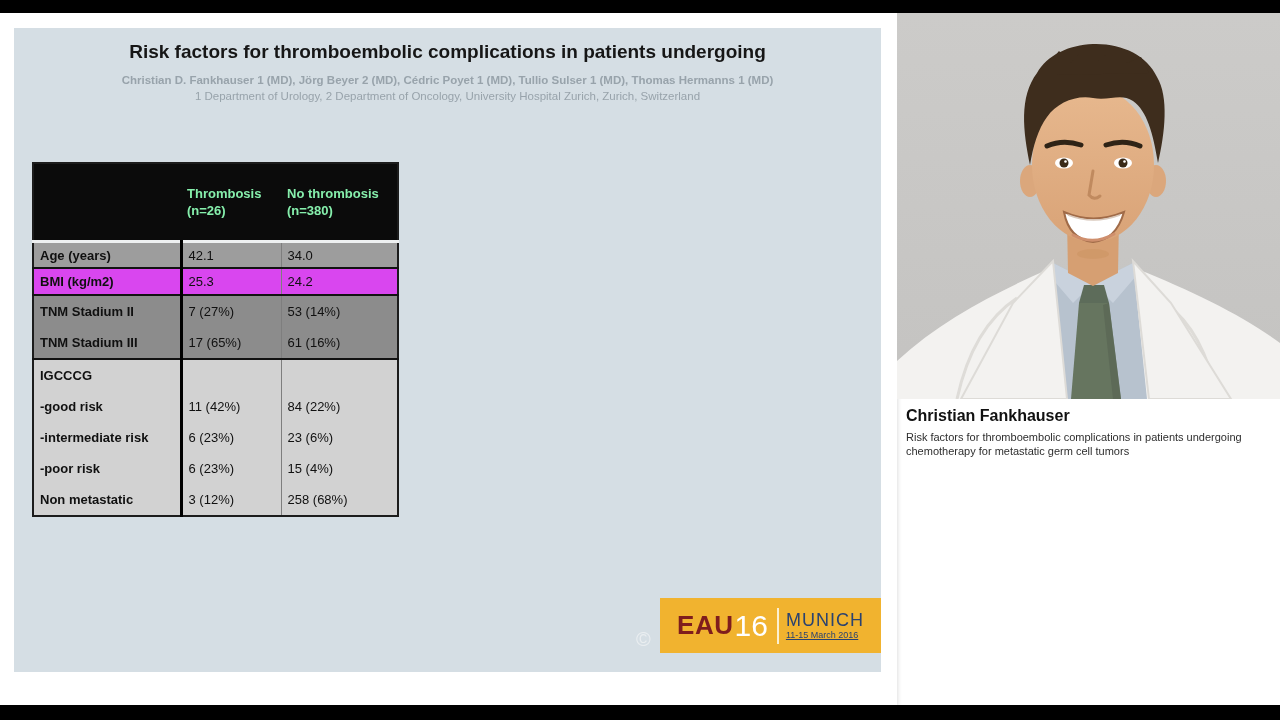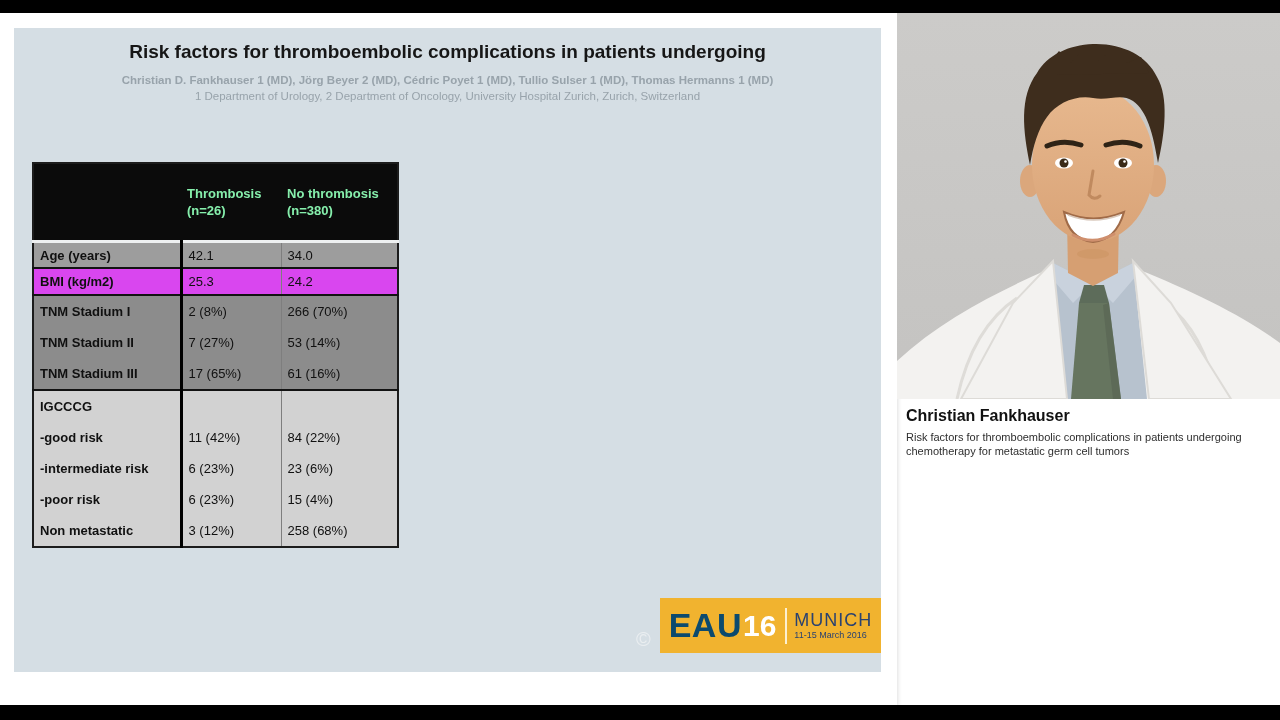--- a/index.html
+++ b/index.html
@@ -33,26 +33,26 @@
   tr.g-age td{background:#9d9d9d;height:20px;}
   tr.g-bmi td{background:#d946ef;height:21px;margin-left:20px;}
   tr.g-tnm td{background:#8c8c8c;height:27px;}
   tr.g-igc td{background:#d2d2d2;height:27px;}
   tr.b-black{border-bottom:2px solid #121212;}
 
   
   .watermark{position:absolute;left:622px;top:600px;font-size:20px;color:#eef1f3;opacity:.85;}
   .eau-logo{position:absolute;left:646px;top:570px;width:221px;height:55px;background:#f1b32f;
             display:flex;align-items:center;justify-content:center;}
-  .eau-word{font-size:34px;font-weight:bold;color:#0c4a6e;letter-spacing:.5px;}
-  .eau-year{font-size:30px;font-weight:bold;color:#ffffff;margin-left:1px;}
+  .eau-word{font-size:26px;font-weight:bold;color:#7f1d1d;letter-spacing:.5px;}
+  .eau-year{font-size:30px;font-weight:normal;color:#ffffff;margin-left:1px;}
   .eau-divider{width:2px;height:36px;background:#fdf6e3;margin:0 7px 0 9px;opacity:.9;}
   .eau-right{display:flex;flex-direction:column;line-height:1;}
   .eau-city{font-size:18px;color:#2a4270;letter-spacing:1px;}
-  .eau-dates{font-size:9px;color:#2a4270;margin-top:2px;}
+  .eau-dates{font-size:9px;color:#2a4270;margin-top:2px;text-decoration:underline;}
 
   
   .speaker-photo{position:absolute;left:897px;top:13px;width:383px;height:386px;background:#c9c8c6;
                  box-shadow:inset 0 -4px 7px rgba(0,0,0,0.15);}
   .speaker-photo svg{display:block;}
   .speaker-info{position:absolute;left:897px;top:399px;width:383px;padding:7px 0 0 9px;box-sizing:border-box;}
   .speaker-name{font-size:16px;font-weight:bold;color:#111;line-height:20px;}
   .speaker-desc{margin-top:4px;width:362px;font-size:11px;line-height:14px;color:#2e2e2e;}
 </style>
 </head>
@@ -93,25 +93,20 @@
             <td class="c1">Age (years)</td>
             <td class="c2">42.1</td>
             <td class="c3">34.0</td>
           </tr>
           <tr class="g-bmi b-black">
             <td class="c1">BMI (kg/m2)</td>
             <td class="c2">25.3</td>
             <td class="c3">24.2</td>
           </tr>
           <tr class="g-tnm">
-            <td class="c1">TNM Stadium I</td>
-            <td class="c2">2 (8%)</td>
-            <td class="c3">266 (70%)</td>
-          </tr>
-          <tr class="g-tnm">
             <td class="c1">TNM Stadium II</td>
             <td class="c2">7 (27%)</td>
             <td class="c3">53 (14%)</td>
           </tr>
           <tr class="g-tnm b-black">
             <td class="c1">TNM Stadium III</td>
             <td class="c2">17 (65%)</td>
             <td class="c3">61 (16%)</td>
           </tr>
           <tr class="g-igc">

